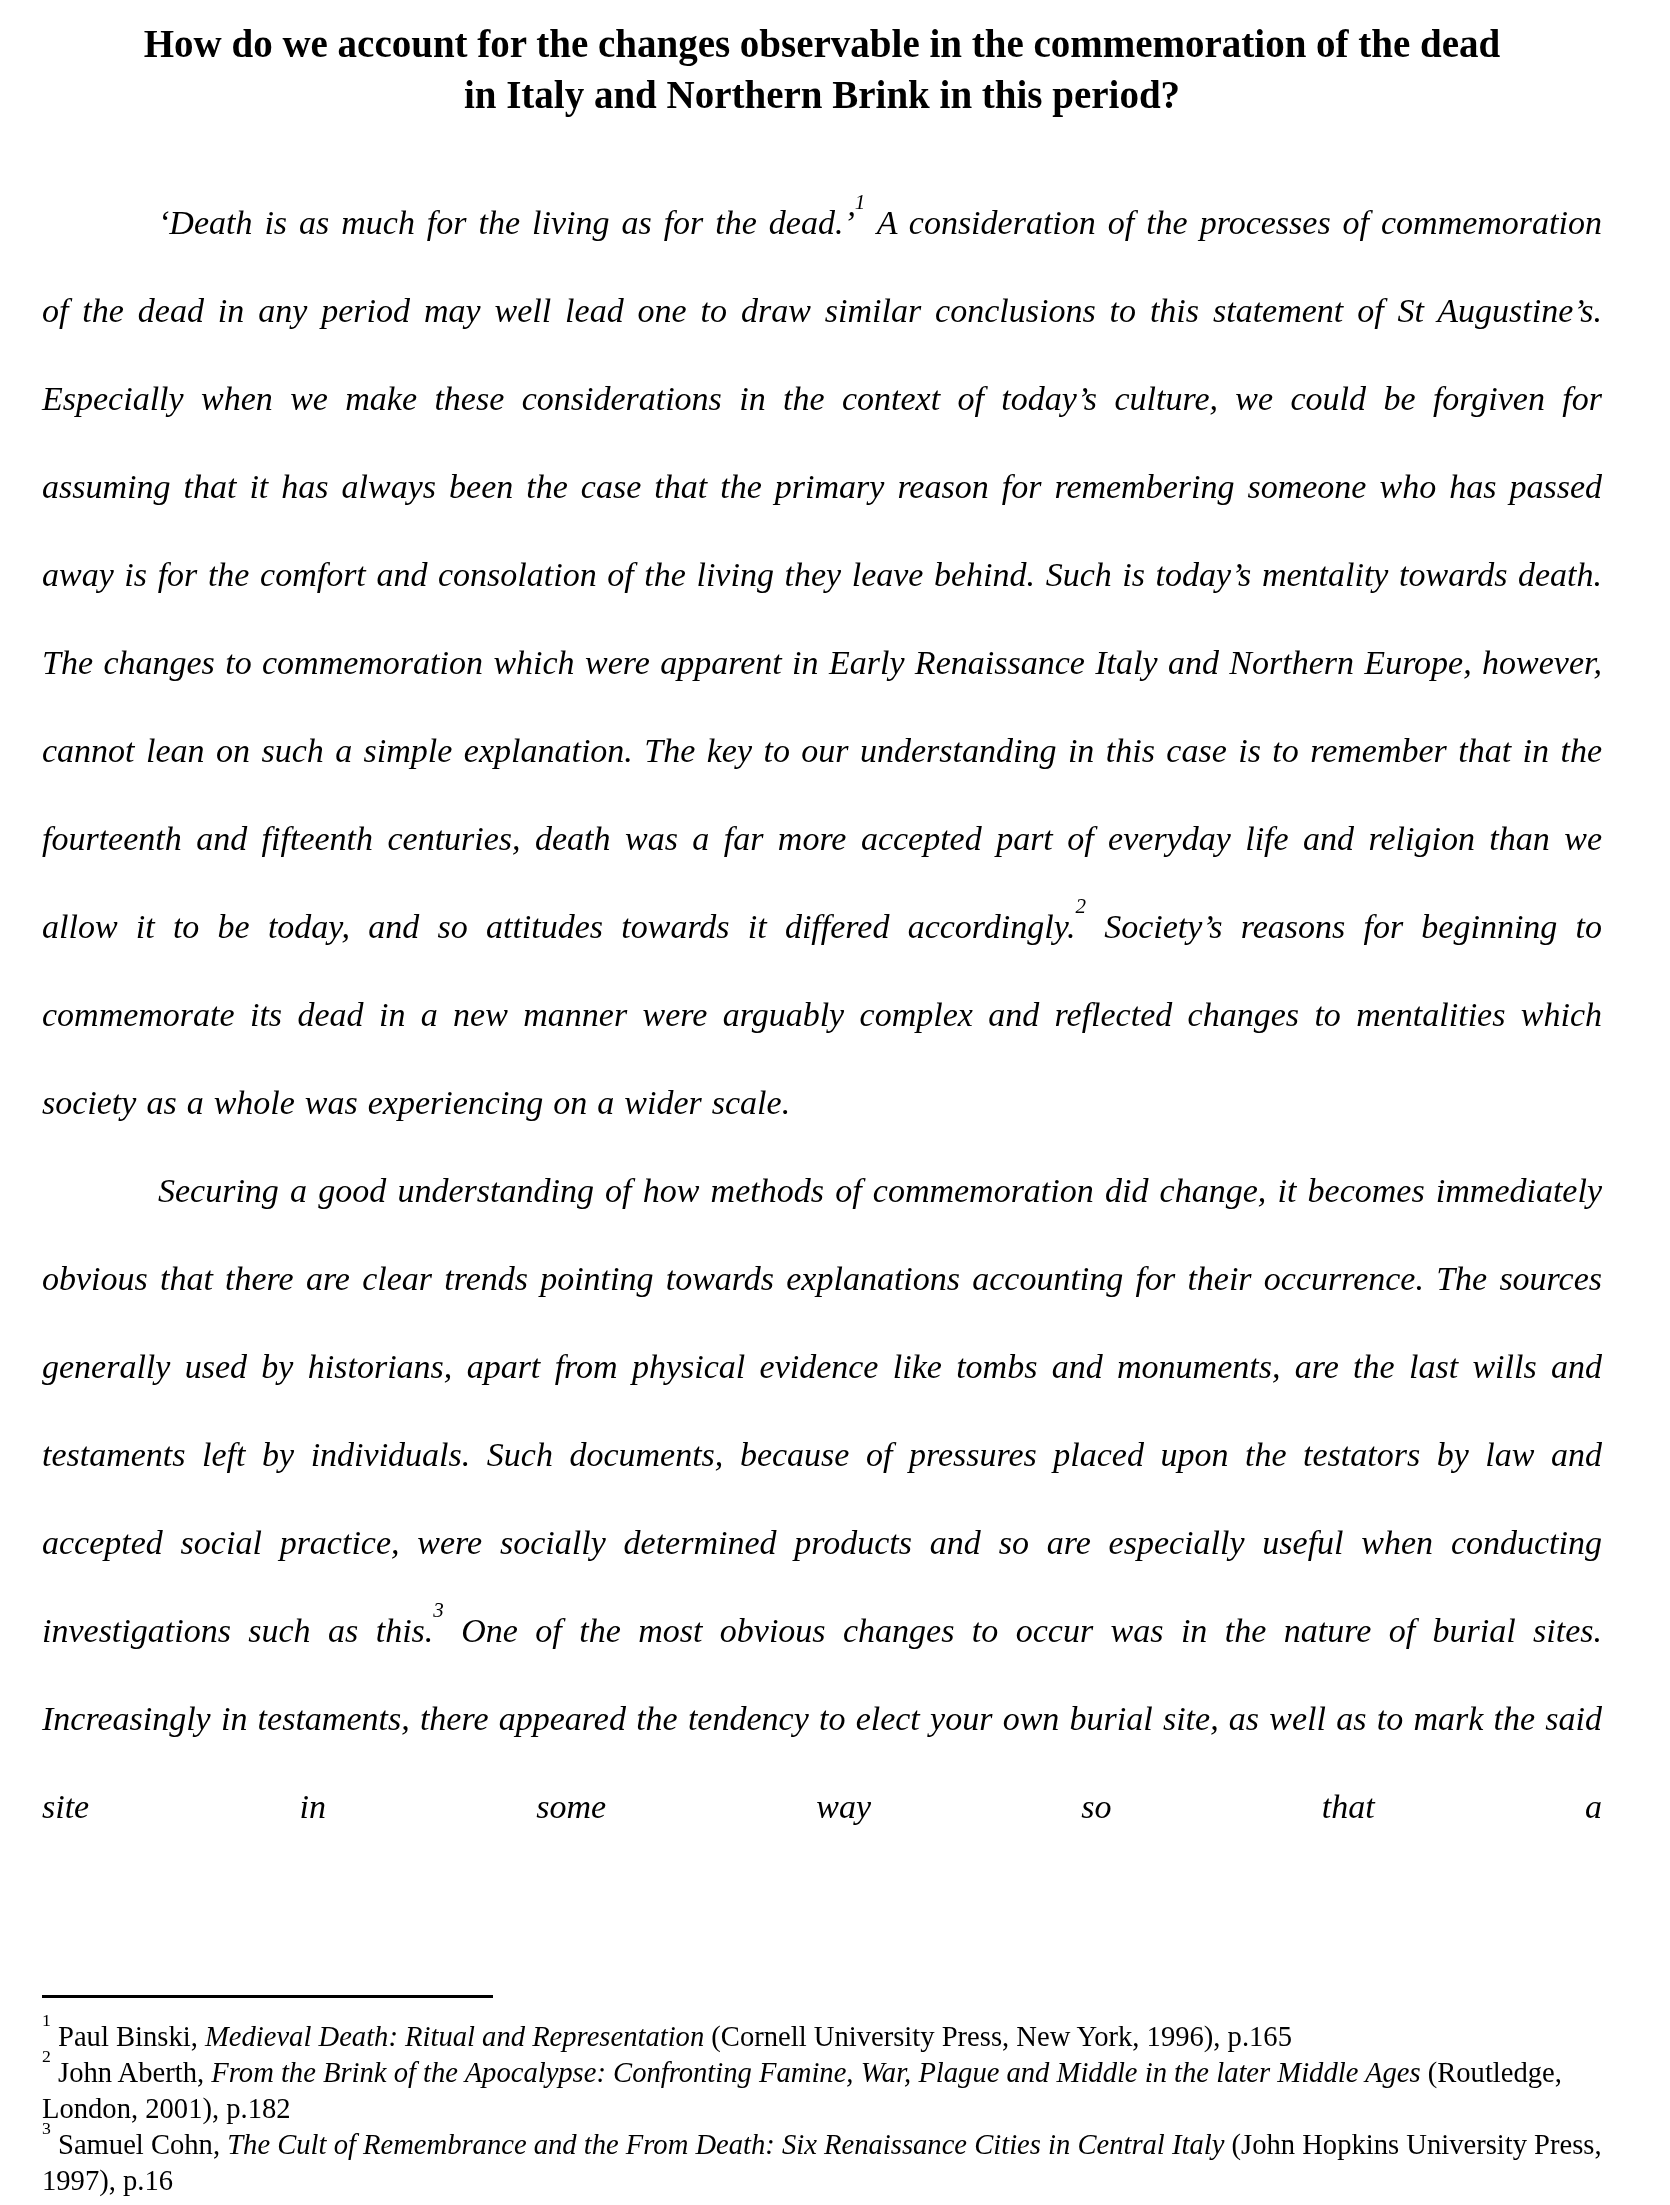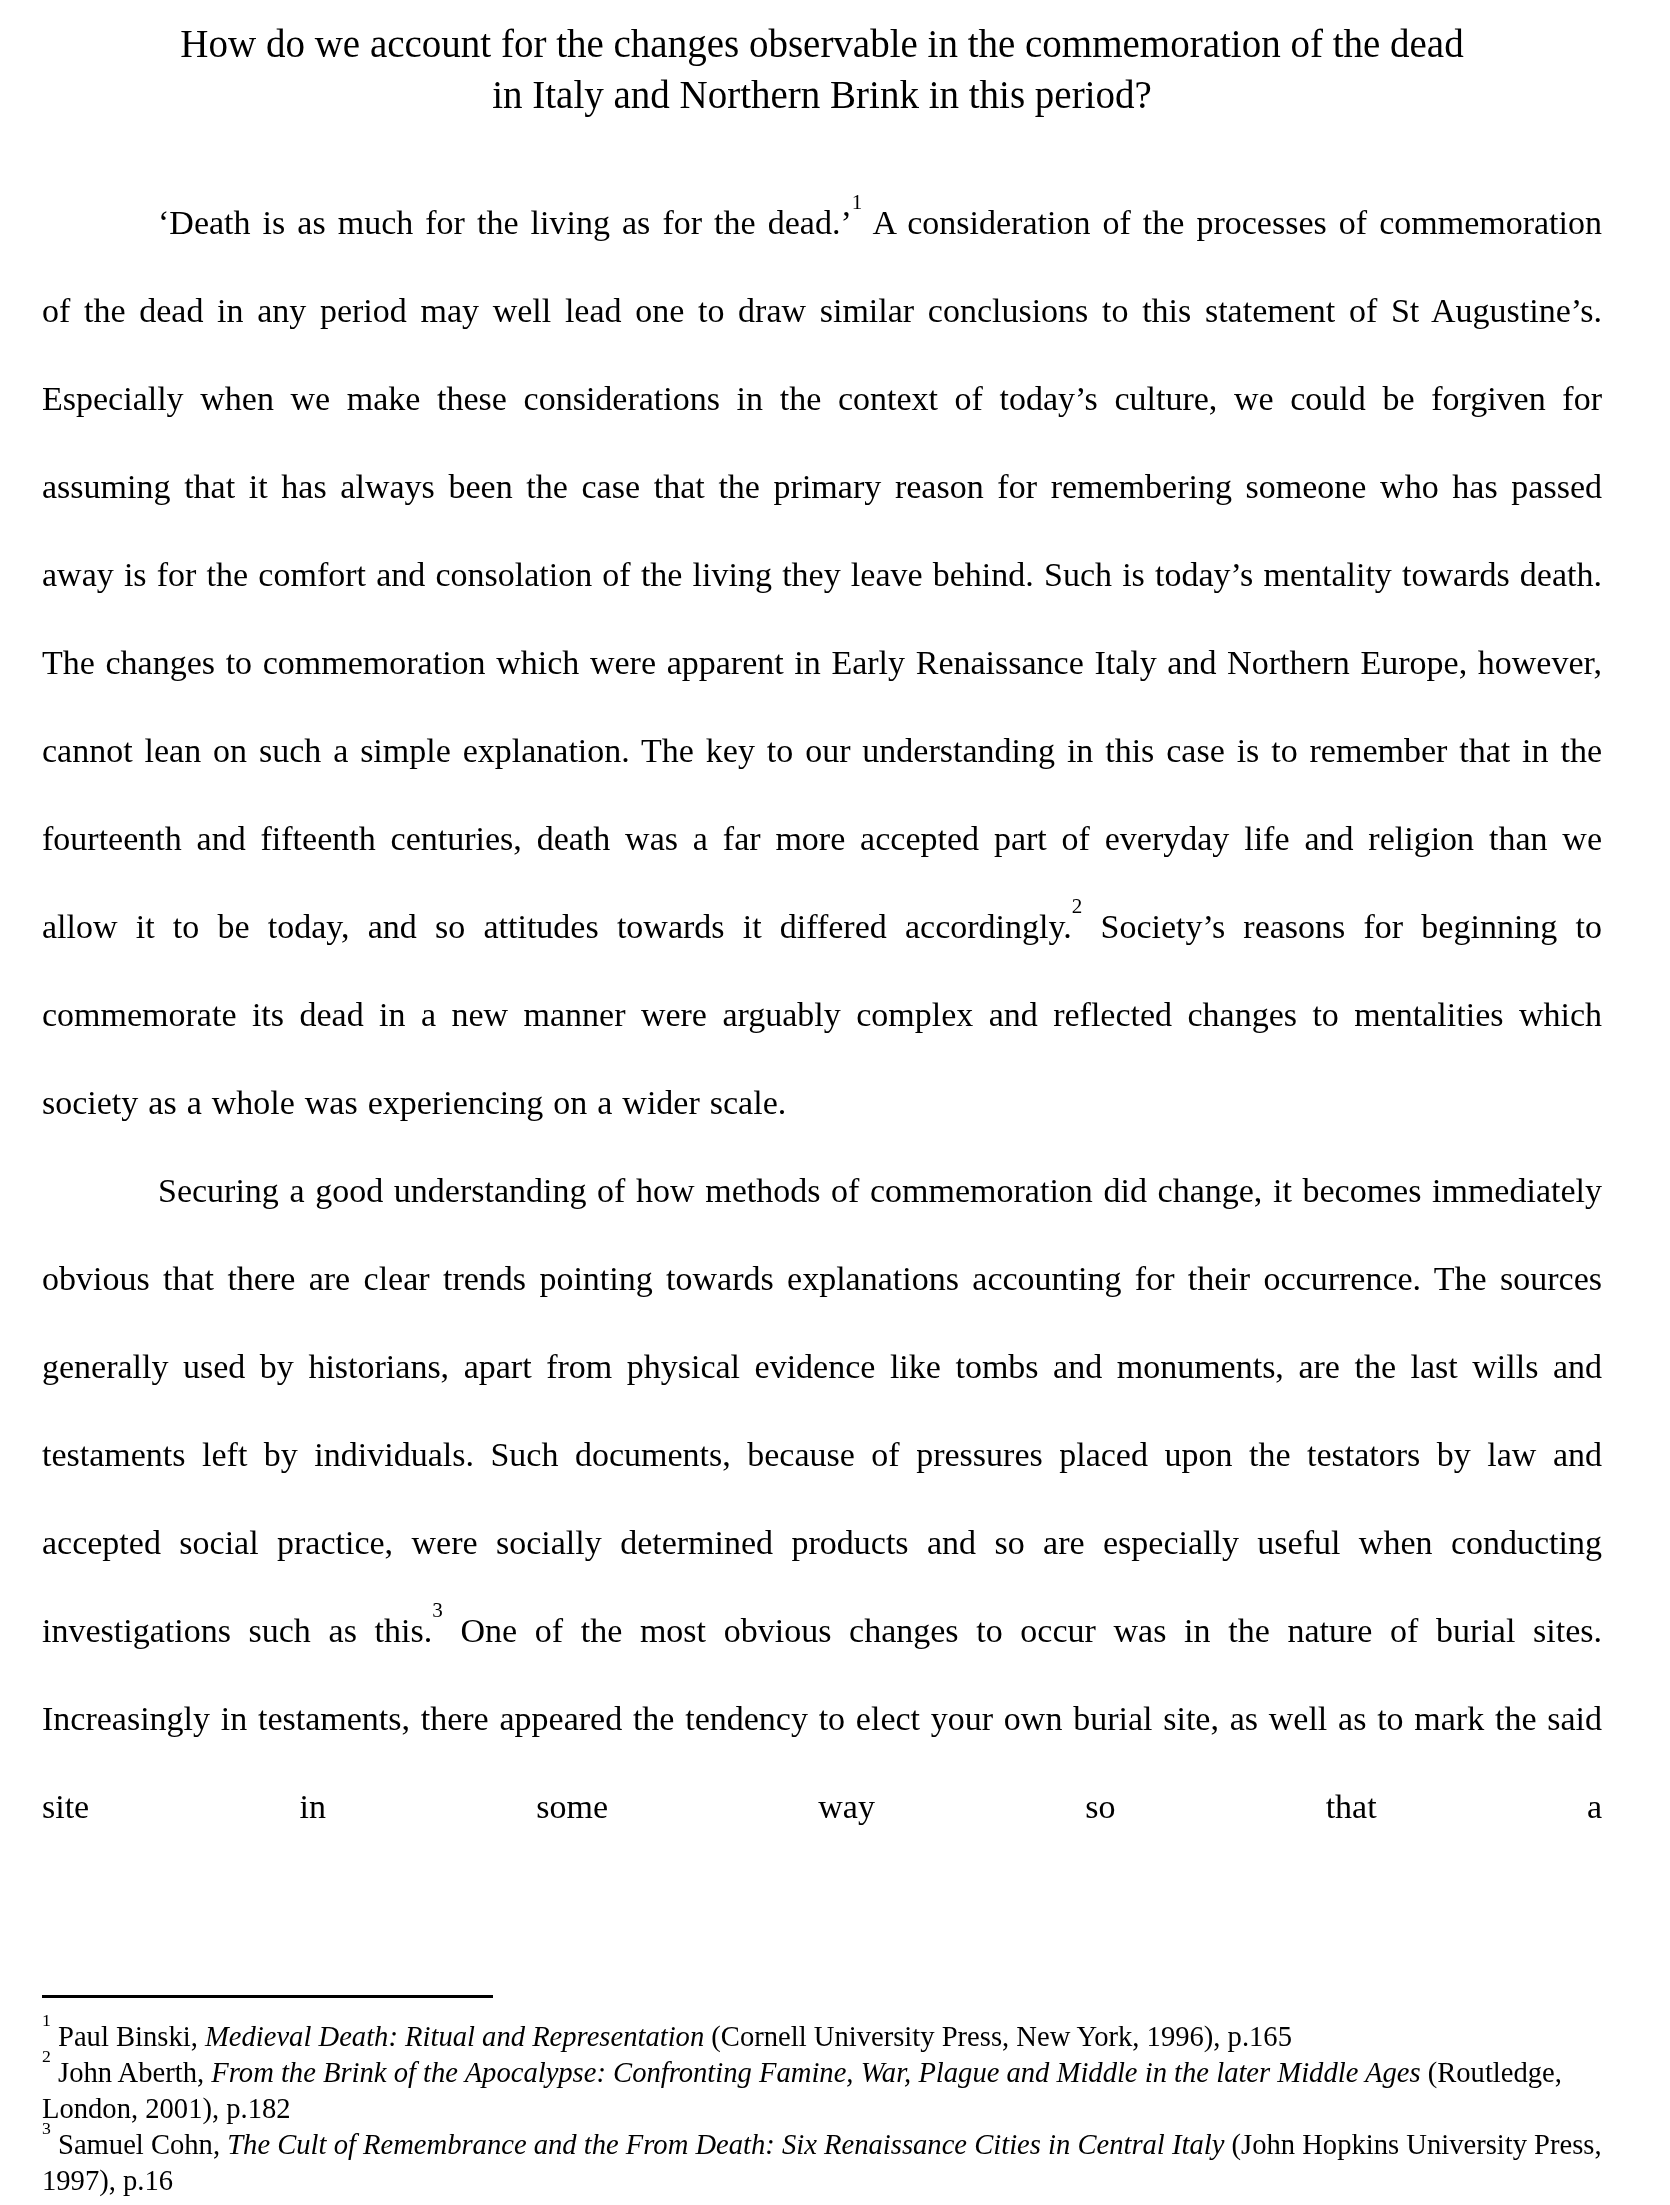--- a/index.html
+++ b/index.html
@@ -12,27 +12,28 @@
     width: 1670px;
     height: 2205px;
     background: #ffffff;
     color: #000000;
     font-family: "Liberation Serif", "DejaVu Serif", serif;
     overflow: hidden;
   }
   .essay-title {
     margin: 18px 68px 0 42px;
     text-align: center;
-    font-weight: normal;
+    font-weight: bold;
     font-size: 39px;
     line-height: 51px;
   }
   .title-line { display: block; }
   .essay-body {
     margin: 59px 68px 0 42px;
+    font-style: italic;
   }
   .para {
     margin: 0;
     font-size: 34px;
     line-height: 88px;
     text-align: justify;
     text-indent: 116px;
     word-spacing: 1.5px;
   }
   .para.justify-last {

